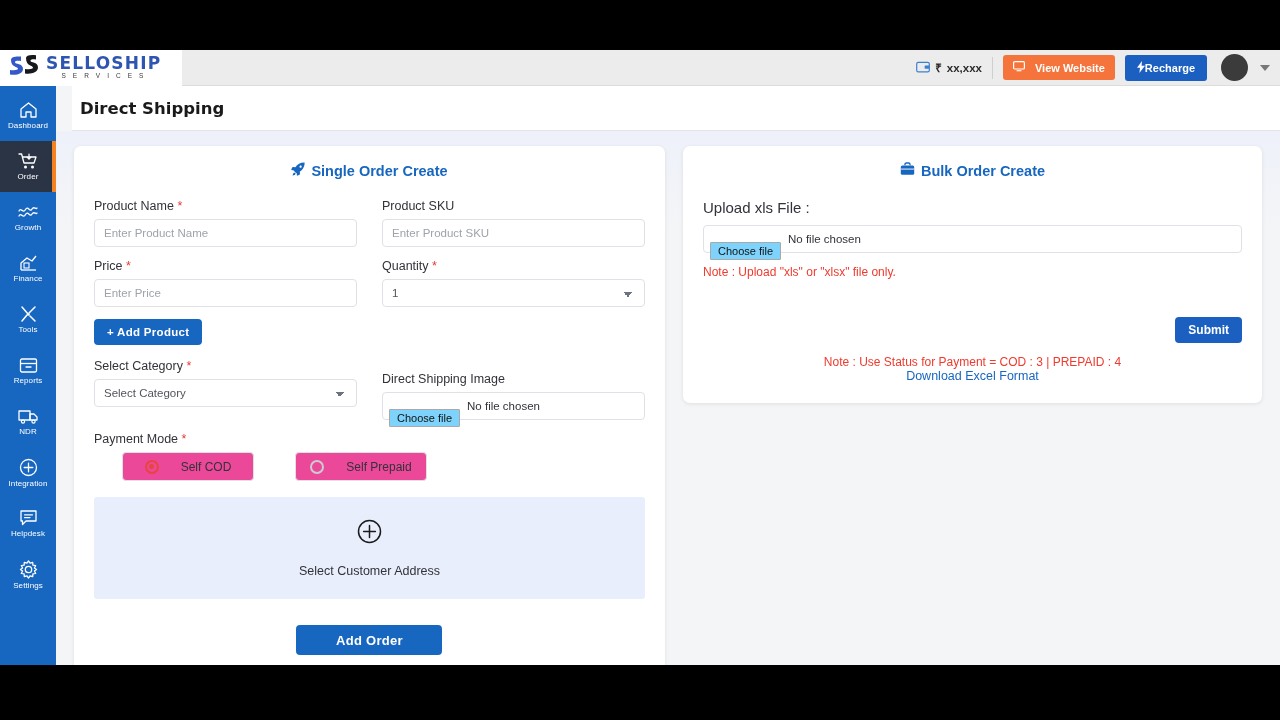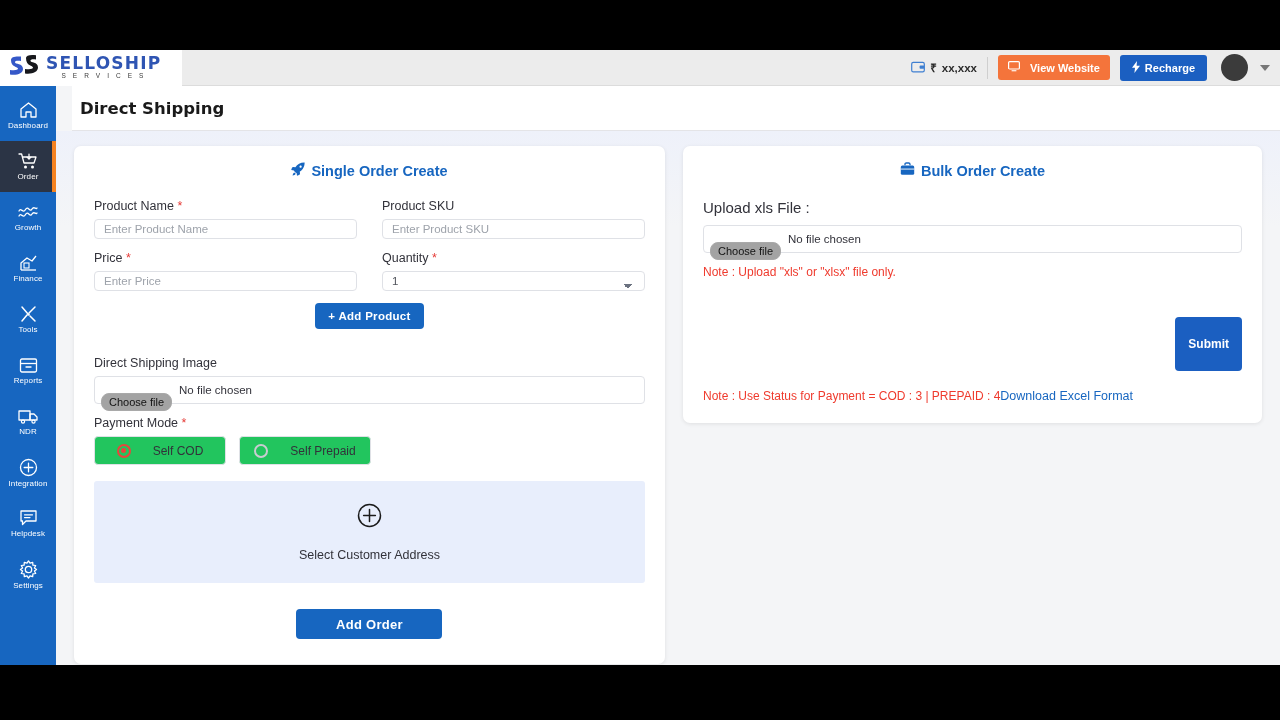--- a/index.html
+++ b/index.html
@@ -110,21 +110,20 @@
   .btn-recharge {
     background: #1b5fc1;
     color: #ffffff;
     border: none;
     border-radius: 3px;
     font-size: 11px;
     font-weight: bold;
     padding: 6px 12px;
     display: flex;
     align-items: center;
-    gap: 5px;
     cursor: pointer;
     font-family: "Liberation Sans", sans-serif;
   }
   .avatar {
     width: 27px; height: 27px;
     border-radius: 50%;
     background: #3b3b3b;
     margin-left: 4px;
   }
   .caret-down {
@@ -240,21 +239,21 @@
   label.fld {
     display: block;
     font-size: 12.5px;
     color: #32323a;
     margin-bottom: 6px;
   }
   .req { color: #e53935; }
 
   .input, .select {
     width: 100%;
-    height: 20px;
+    height: 28px;
     border: 1px solid #dfe1e6;
     border-radius: 4px;
     font-size: 11.5px;
     padding: 0 9px;
     color: #32323a;
     background: #ffffff;
     font-family: "Liberation Sans", sans-serif;
     outline: none;
   }
   .input::placeholder { color: #9ea3ab; }
@@ -274,39 +273,39 @@
     height: 28px;
     border: 1px solid #dfe1e6;
     border-radius: 4px;
     background: #ffffff;
     display: flex;
     align-items: center;
     padding: 0 6px;
     gap: 7px;
   }
   .file-btn {
-    background: #a3a3a3;
+    background: #7dd3fc;
     border: 1px solid #a9a9a9;
-    border-radius: 8px;
+    border-radius: 1px;
     font-size: 11px;
     padding: 2px 7px;
     color: #121212;
     cursor: pointer;
     white-space: nowrap;
     font-family: "Liberation Sans", sans-serif;
     margin-top: 24px;
   }
   .file-name {
     font-size: 11.5px;
     color: #32323a;
   }
 
   .addproduct-row {
     display: flex;
-    justify-content: center;
+    justify-content: flex-start;
     margin-bottom: 14px;
   }
   .btn-add-product {
     background: #1766c0;
     color: #ffffff;
     border: none;
     border-radius: 4px;
     font-size: 11.5px;
     font-weight: bold;
     padding: 7px 13px;
@@ -326,21 +325,22 @@
     height: 29px;
     border: 1px solid #dfe1e6;
     border-radius: 4px;
     display: flex;
     align-items: center;
     justify-content: center;
     gap: 22px;
     font-size: 12px;
     color: #32323a;
     cursor: pointer;
-    background: #22c55e;
+    background: #ec4899;
+    margin-left: 28px;
   }
   .radio-outer {
     width: 14px; height: 14px;
     border-radius: 50%;
     border: 2px solid #c9ccd1;
     display: flex;
     align-items: center;
     justify-content: center;
     flex-shrink: 0;
   }
@@ -402,29 +402,30 @@
     justify-content: flex-end;
     margin-top: 38px;
   }
   .btn-submit {
     background: #1b5fc1;
     color: #ffffff;
     border: none;
     border-radius: 4px;
     font-size: 12px;
     font-weight: bold;
-    padding: 20px 13px;
+    padding: 6px 13px;
     cursor: pointer;
     font-family: "Liberation Sans", sans-serif;
   }
   .bottom-note-row {
     display: flex;
-    justify-content: flex-start;
-    align-items: center;
-    margin-top: 18px;
+    justify-content: center;
+    align-items: center;
+    margin-top: 12px;
+    flex-direction: column;
   }
   .dl-link {
     color: #1766c0;
     font-size: 12.5px;
     text-decoration: none;
     cursor: pointer;
   }
 </style>
 </head>
 <body>
@@ -641,20 +642,29 @@
             <option>1</option>
           </select>
         </div>
       </div>
 
       <div class="addproduct-row">
         <button class="btn-add-product">+  Add Product</button>
       </div>
 
       <div class="form-row">
+        <div class="form-col">
+          <label class="fld">
+            <span>Select Category</span>
+            <span class="req">*</span>
+          </label>
+          <select class="select">
+            <option>Select Category</option>
+          </select>
+        </div>
         <div class="form-col" style="padding-top:13px;">
           <label class="fld">Direct Shipping Image</label>
           <div class="filebox">
             <span class="file-btn">Choose file</span>
             <span class="file-name">No file chosen</span>
           </div>
         </div>
       </div>
 
       <label class="fld pay-label">

